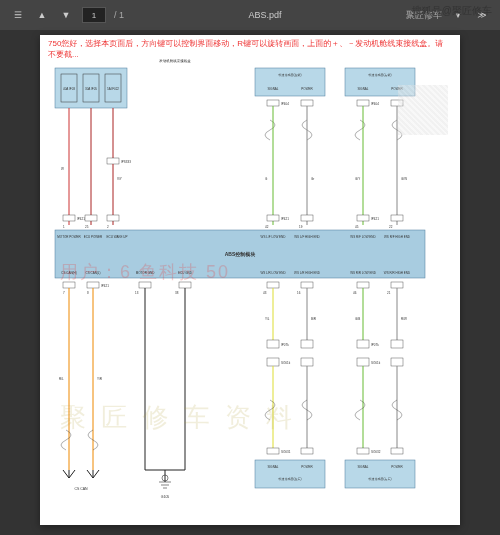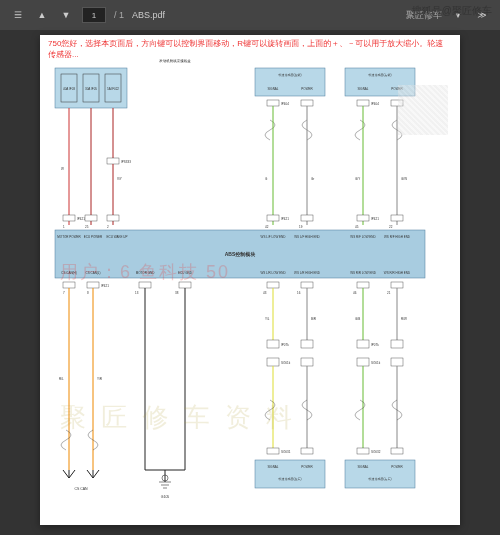--- a/index.html
+++ b/index.html
@@ -39,28 +39,28 @@
 
 <div class="viewer">
   <div class="watermark-tr">搜狐号@聚匠修车</div>
 
   <div class="toolbar">
     <span class="tb-btn">☰</span>
     <span class="tb-btn">▲</span>
     <span class="tb-btn">▼</span>
     <input class="tb-input" value="1" style="">
     <span class="tb-text">/ 1</span>
-    <span style="flex:1;">ABS.pdf</span>
+    <span style="flex:1;text-align:center">ABS.pdf</span>
     <span class="tb-text">聚匠修车</span>
     <span class="tb-btn">▾</span>
     <span class="tb-btn">≫</span>
   </div>
 
   <div class="page"></div>
-  <div class="hint">750您好，选择本页面后，方向键可以控制界面移动，R键可以旋转画面，上面的＋、－可以用于放大缩小。轮速传感器...</div>
+  <div class="hint">750您好，选择本页面后，方向键可以控制界面移动，R键可以旋转画面，上面的＋、－发动机舱线束接线盒。请不要截...</div>
   <div class="userwm">用户：6            鱼科技       50</div>
   <div class="logowm">聚 匠 修 车 资 料</div>
   <div class="qr"></div>
 
   <div class="diagram">
     <svg viewBox="0 0 410 470">
 
       <rect class="box" x="10" y="18" width="72" height="40"></rect>
       <text class="lbl" x="130" y="12">发动机舱线束接线盒</text>
       <rect class="fuse" x="16" y="24" width="16" height="28"></rect>

